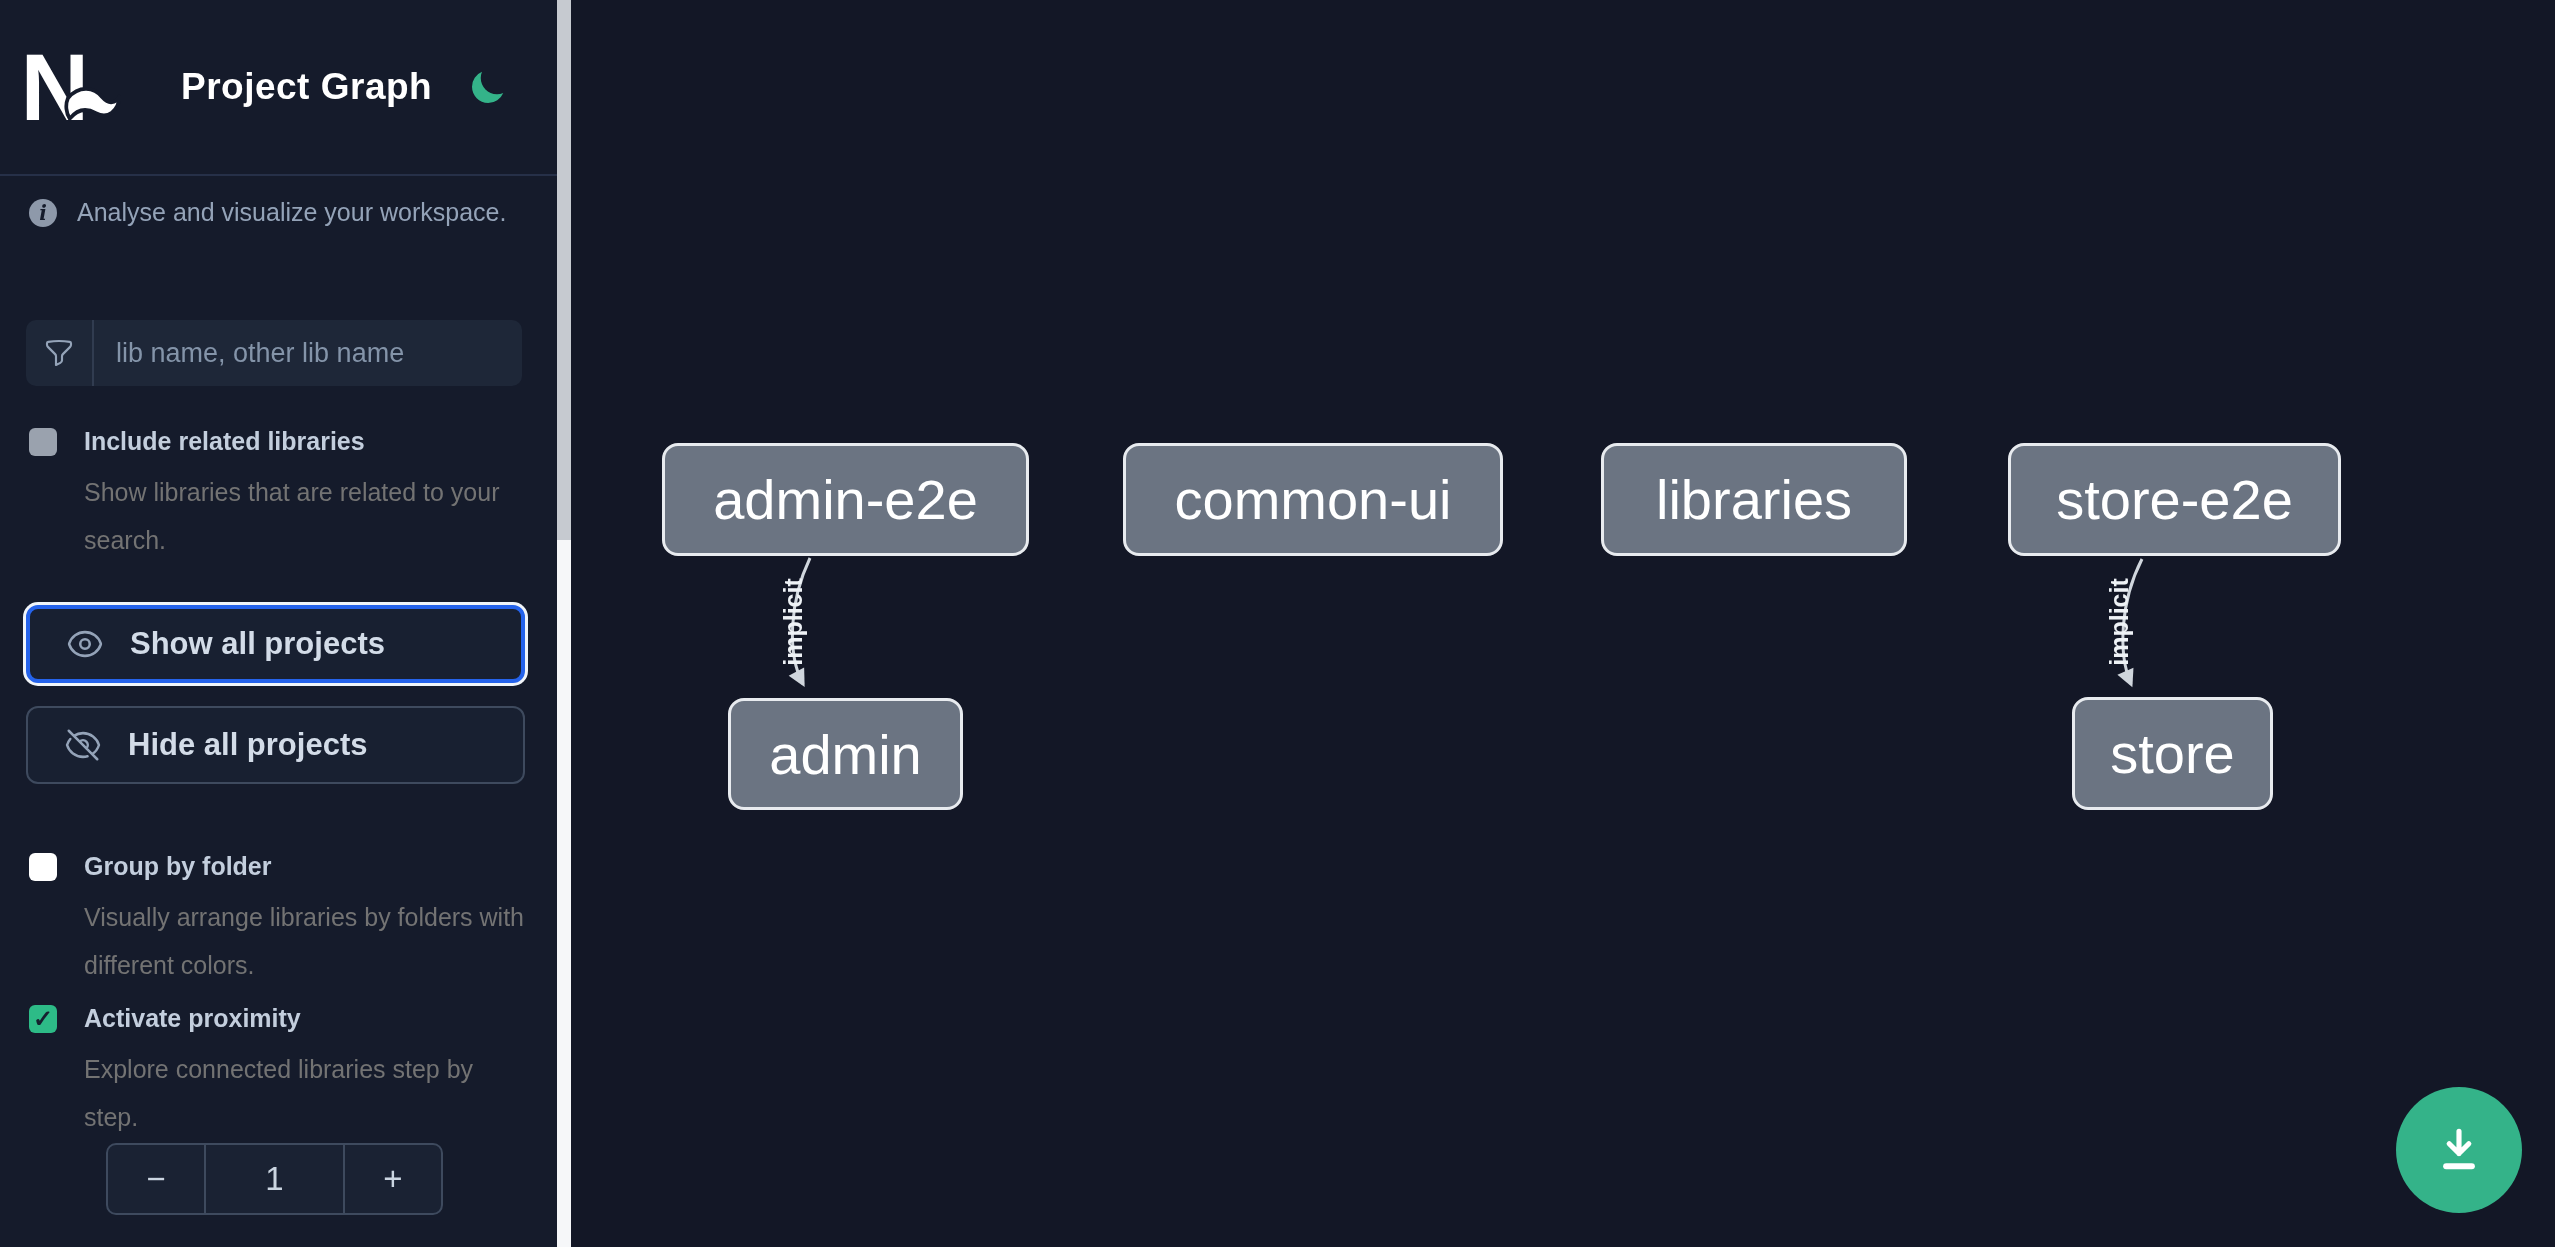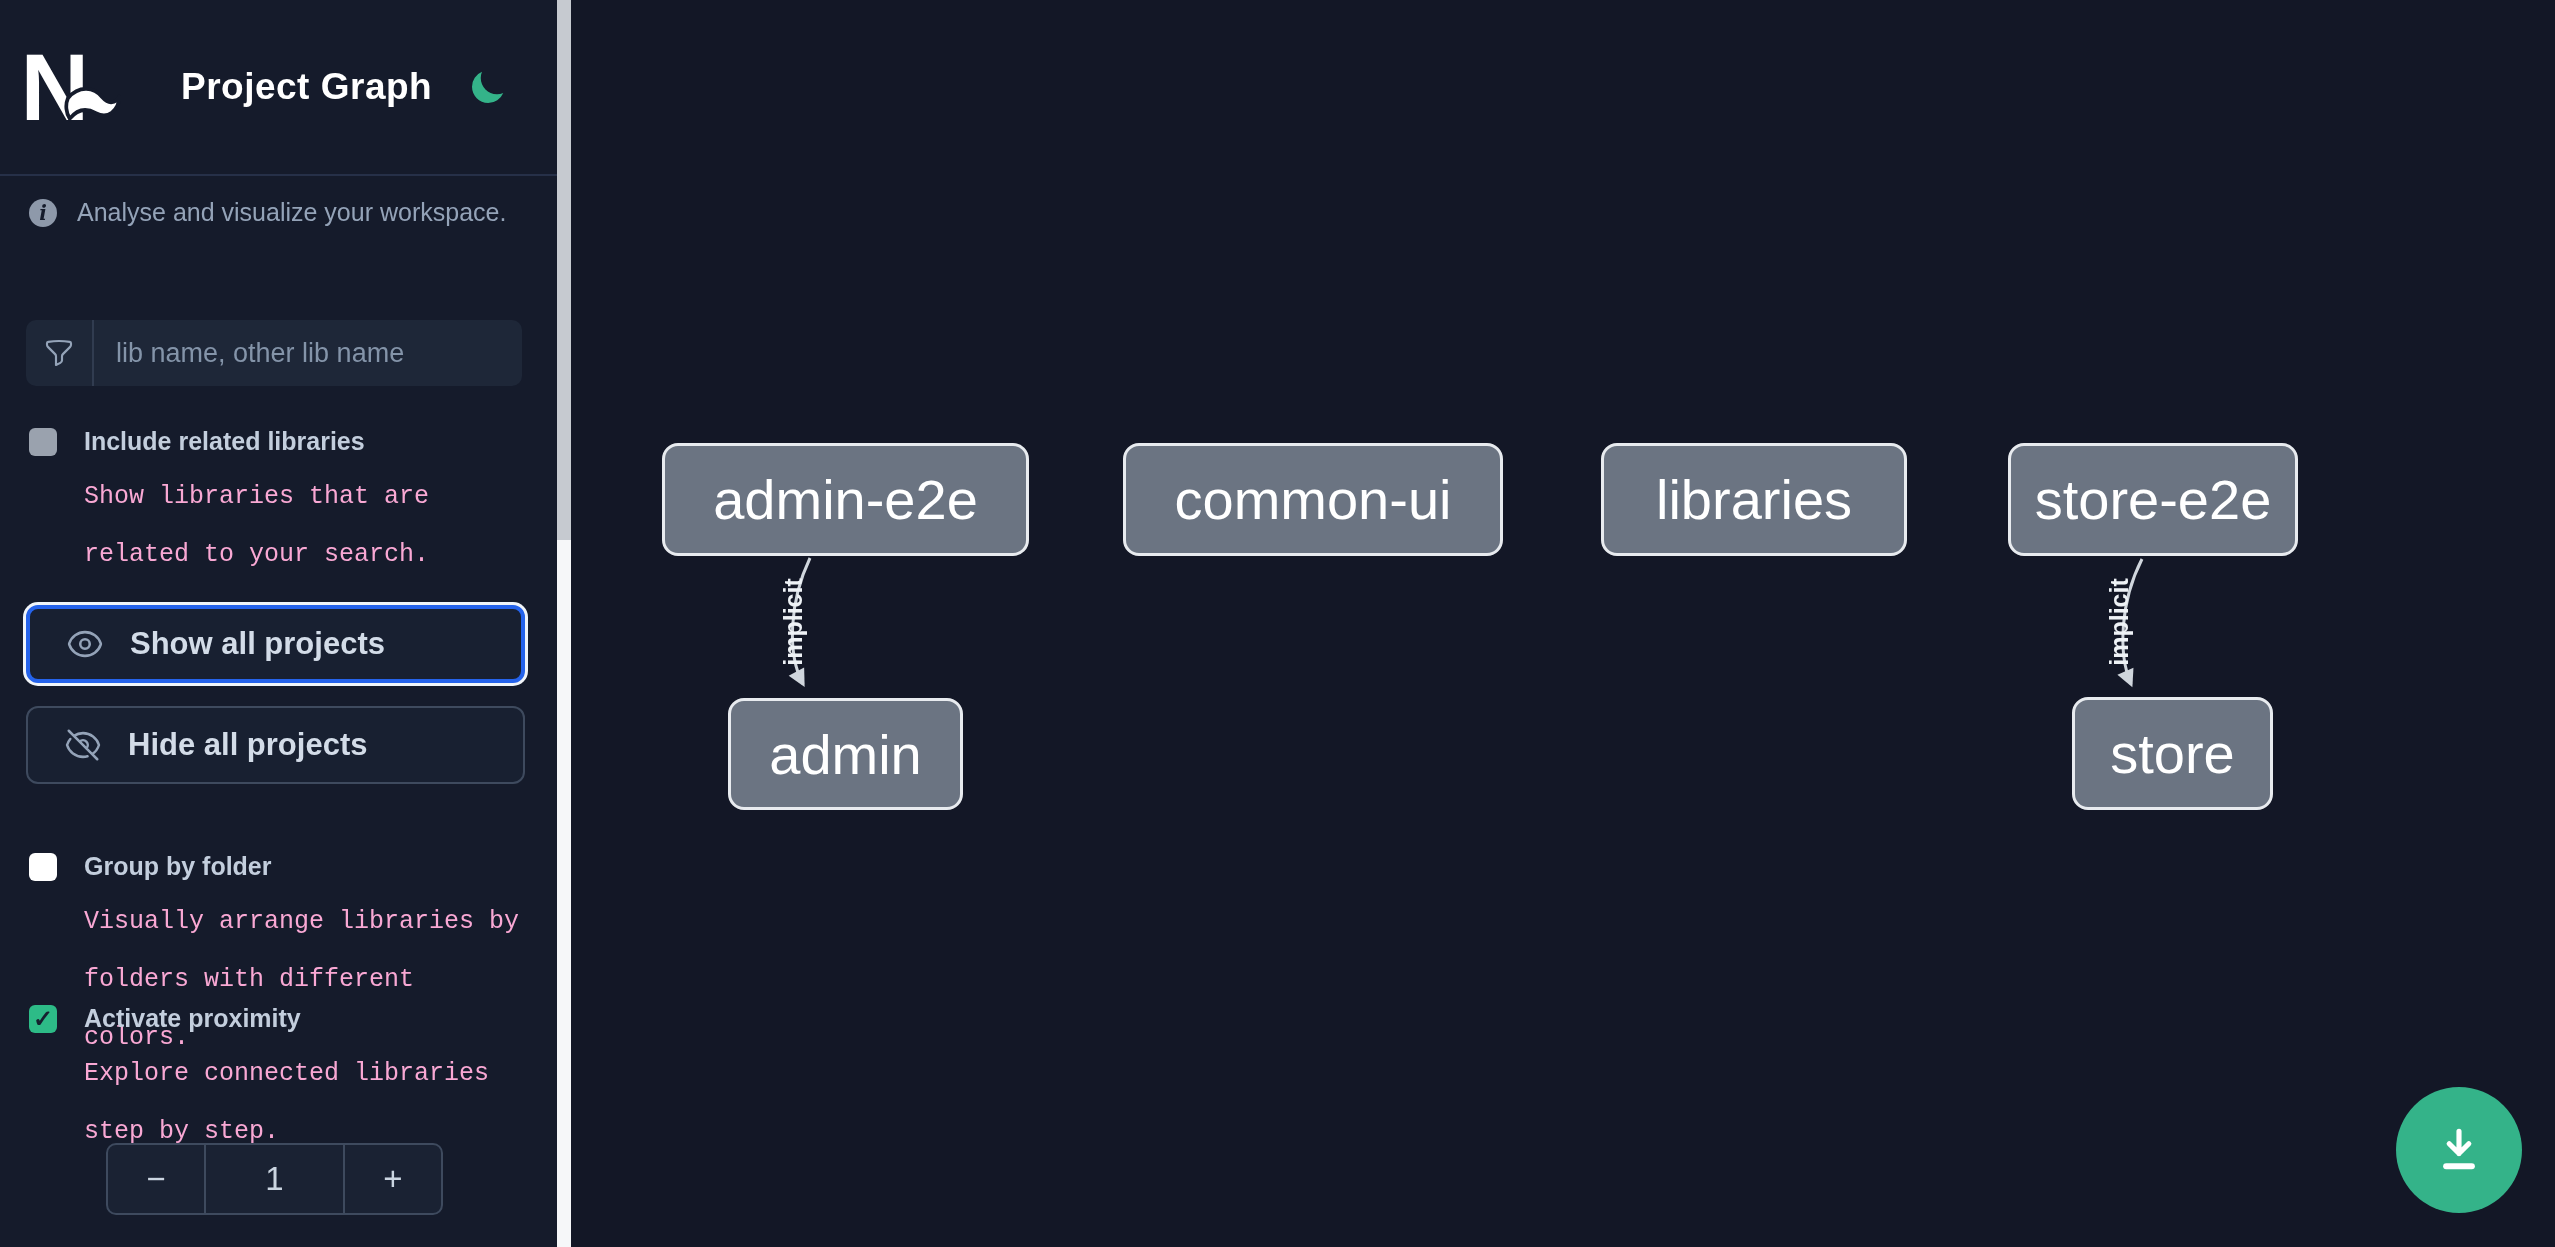--- a/index.html
+++ b/index.html
@@ -41,22 +41,22 @@
   .search input::placeholder { color:#8494a9; }
 
   
   .toggle { position:absolute; left:29px; width:500px; }
   .toggle .box { position:absolute; left:0; top:1px; width:28px; height:28px; border-radius:6px; }
   .box.gray  { background:#9aa2ae; }
   .box.white { background:#ffffff; }
   .box.green { background:#2dbb87; color:#16202f; font-size:24px; font-weight:700;
     display:flex; align-items:center; justify-content:center; }
   .toggle .tlabel { margin-left:55px; font-size:25px; font-weight:700; color:#c3cedd; }
-  .toggle .tdesc { margin-left:55px; margin-top:12px; font-size:25px; color:#f9a8d4;
-    line-height:58px; width:445px;font-family:Liberation Mono, monospace; }
+  .toggle .tdesc { margin-left:55px; margin-top:12px; font-size:25px; color:#737373;
+    line-height:48px; width:445px; }
 
   
   .side-btn { position:absolute; left:26px; width:499px; height:78px;
     background:#182031; border:2px solid #3e4a5e; border-radius:12px;
     display:flex; align-items:center; cursor:pointer; }
   .side-btn.focused { border:4px solid #2563eb; box-shadow:0 0 0 3px #f1f5f9; }
   .side-btn .bicon { margin-left:36px; width:38px; height:38px; flex:0 0 auto; }
   .side-btn .blabel { margin-left:26px; font-size:31px; font-weight:600; color:#d3dce8; }
 
   
@@ -69,21 +69,21 @@
   .step-val { width:137px; color:#e2e8f0; font-size:32px; }
   .step-inc { flex:1; border-left:2px solid #3e4a5e; cursor:pointer; }
 
   
   .node { position:absolute; background:#6b7482; border:3px solid #e8ebef;
     border-radius:16px; color:#ffffff; font-size:56px;
     display:flex; align-items:center; justify-content:center; cursor:pointer; }
   .n-admin-e2e  { left:91px;   top:443px; width:367px; height:113px; }
   .n-common-ui  { left:552px;  top:443px; width:380px; height:113px; }
   .n-products   { left:1030px; top:443px; width:306px; height:113px; }
-  .n-store-e2e  { left:1437px; top:443px; width:290px; height:113px; }
+  .n-store-e2e  { left:1437px; top:443px; width:333px; height:113px; }
   .n-admin      { left:157px;  top:698px; width:235px; height:112px; }
   .n-store      { left:1501px; top:697px; width:201px; height:113px; }
 
   .edges { position:absolute; left:0; top:0; width:1984px; height:1247px; }
   .edge-label { position:absolute; color:#eef2f6; font-size:25px; font-weight:600;
     transform:translate(-50%,-50%) rotate(-90deg); white-space:nowrap; }
   .el1 { left:222px;  top:622px; }
   .el2 { left:1548px; top:622px; }
 
   

